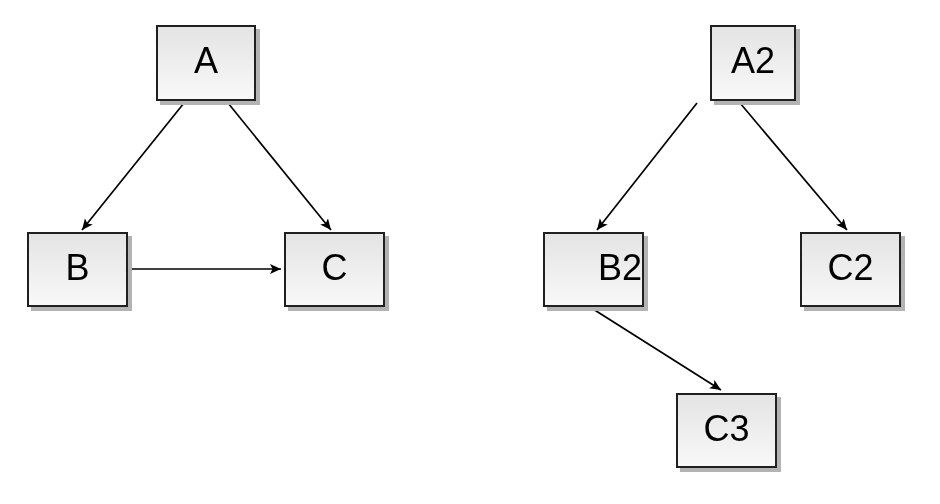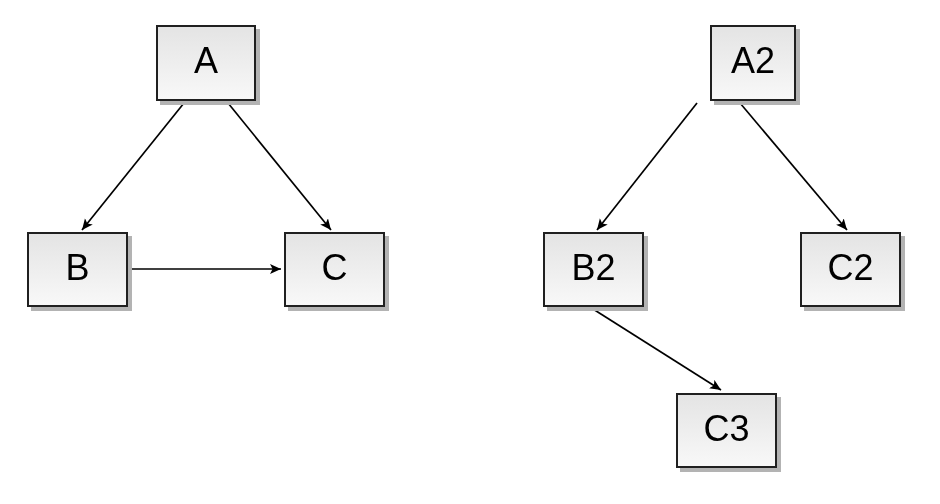--- a/index.html
+++ b/index.html
@@ -64,21 +64,21 @@
       </div>
       <div class="node" style="left: 27px; top: 232px; width: 101px; height: 75px;">
         <span class="node-label">B</span>
       </div>
       <div class="node" style="left: 284px; top: 232px; width: 101px; height: 75px;">
         <span class="node-label">C</span>
       </div>
       <div class="node" style="left: 710px; top: 25px; width: 86px; height: 76px;">
         <span class="node-label">A2</span>
       </div>
-      <div class="node" style="left: 543px; top: 232px; width: 101px; height: 75px;">
+      <div class="node" style="left: 543px; top: 232px; width: 101px; height: 75px; justify-content: flex-end;">
         <span class="node-label">B2</span>
       </div>
       <div class="node" style="left: 800px; top: 232px; width: 101px; height: 75px;">
         <span class="node-label">C2</span>
       </div>
       <div class="node" style="left: 676px; top: 393px; width: 101px; height: 75px; justify-content: center;">
         <span class="node-label">C3</span>
       </div>
     </div>
 </div>

